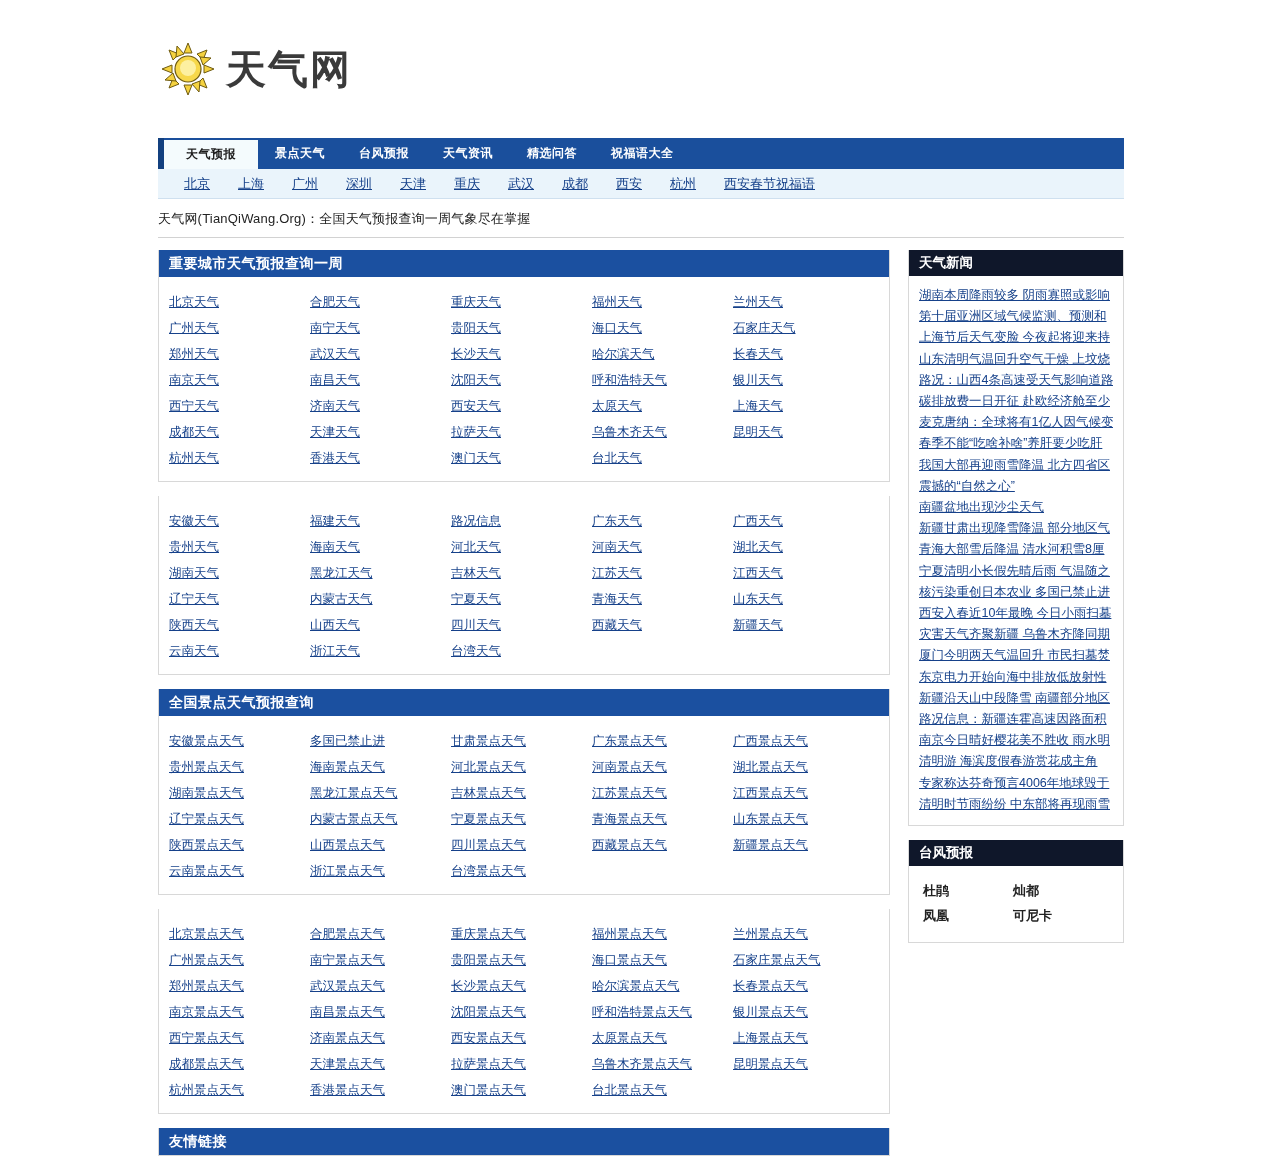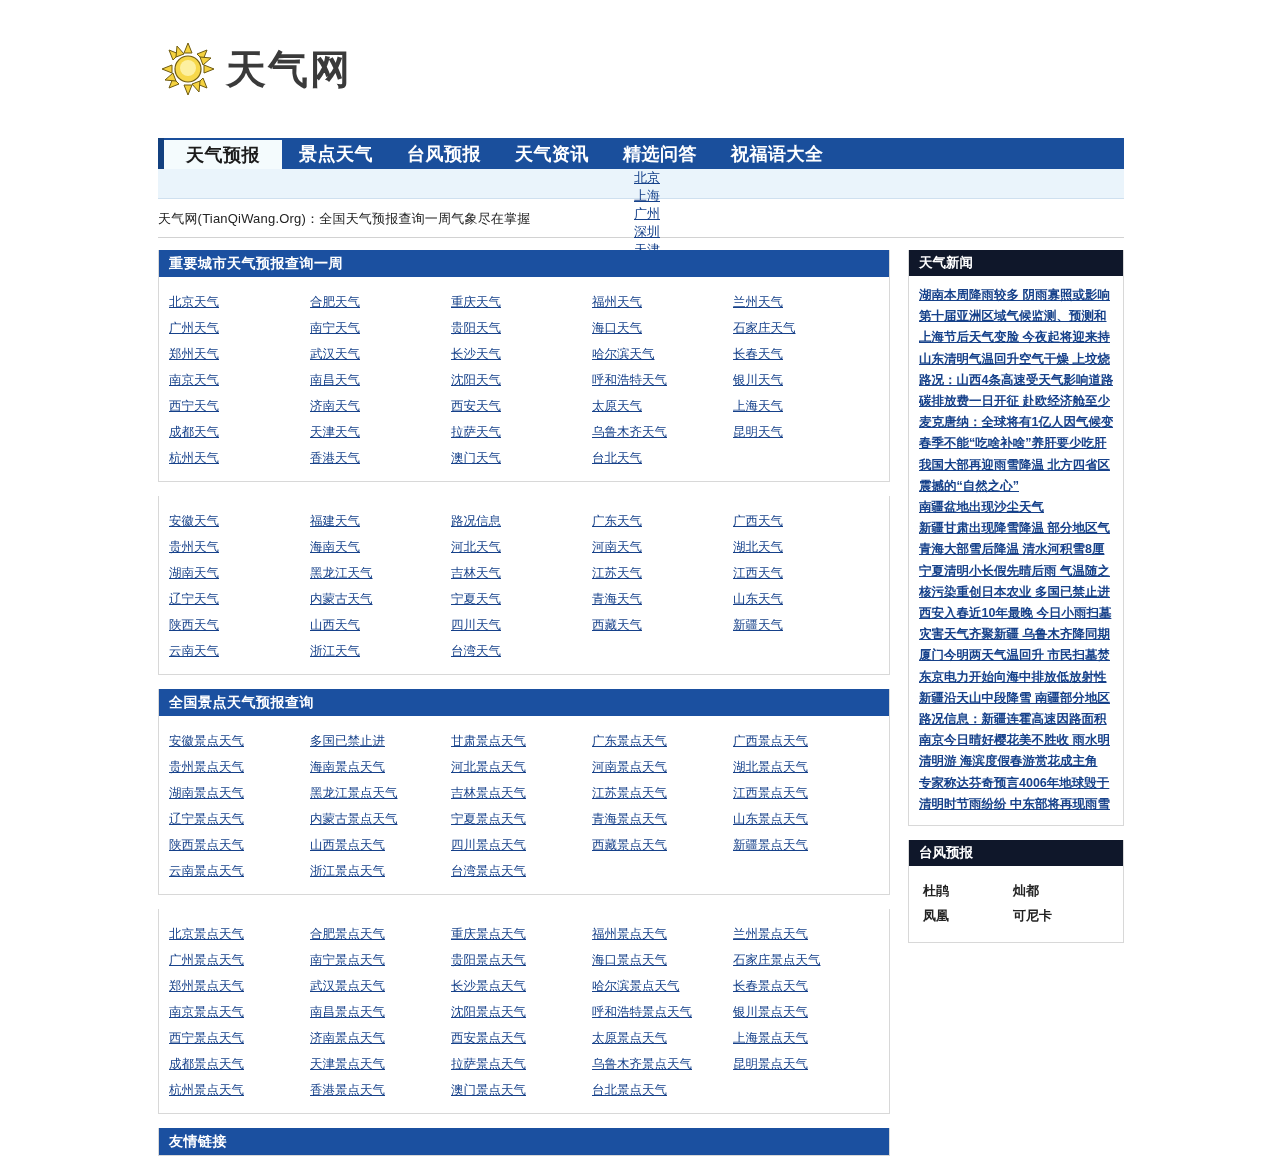--- a/index.html
+++ b/index.html
@@ -22,32 +22,32 @@
     letter-spacing: 2px; line-height: 1;
   }
 
   
   .nav-wrap { width: 966px; margin-left: 158px; }
   .nav-main {
     background: #1a4f9c; height: 31px; display: flex; align-items: stretch;
     border-left: 6px solid #13407f;
   }
   .nav-main .tab {
-    color: #ffffff; font-size: 18px; font-weight: bold;
+    color: #ffffff; font-size: 12px; font-weight: bold;
     display: flex; align-items: center; padding: 0 17px;
     white-space: nowrap; cursor: pointer; letter-spacing: .5px;
   }
   .nav-main .tab.active {
     background: #f4fbfd; color: #1b1b1b;
     border-top: 2px solid #1a4f9c;
     padding: 0 22px;
   }
   .nav-sub {
     background: #eaf4fb; height: 30px; display: flex; align-items: center;
-    gap: 0; padding-left: 12px; border-bottom: 1px solid #cfe0ef; flex-direction: column;
+    gap: 0; padding-left: 12px; border-bottom: 1px solid #cfe0ef;
   }
   .nav-sub a {
     color: #16418a; font-size: 13px; text-decoration: underline;
     padding: 0 14px; white-space: nowrap; cursor: pointer;
   }
 
   
   .tagline {
     margin-left: 158px; margin-top: 11px; margin-bottom: 9px;
     font-size: 13px; color: #222222; letter-spacing: .2px;
@@ -81,21 +81,21 @@
   
   .side-panel { border: 1px solid #d8d8d8; border-top: none; margin-bottom: 14px; background: #fff; }
   .side-head {
     background: #0f172a; color: #ffffff; font-size: 13.5px; font-weight: bold;
     height: 26px; line-height: 26px; padding-left: 10px;
   }
   .side-body { padding: 9px 10px 10px 10px; }
   .news-list a {
     display: block; font-size: 12.5px; color: #16418a;
     text-decoration: underline; line-height: 21.2px;
-    white-space: nowrap; overflow: hidden; cursor: pointer; font-weight: bold;
+    white-space: nowrap; overflow: hidden; cursor: pointer;
   }
   .typhoon-body { padding: 12px 10px 14px 14px; font-weight: bold; }
   .typhoon-row { display: flex; line-height: 25px; }
   .typhoon-row span { font-size: 13px; color: #222; }
   .typhoon-row .t-left { width: 90px; }
 
   
   .panel-clip { margin-left: 158px; width: 732px; border: 1px solid #d8d8d8; border-top: none; }
   .panel-clip .panel-head { overflow: hidden; }
 </style>

